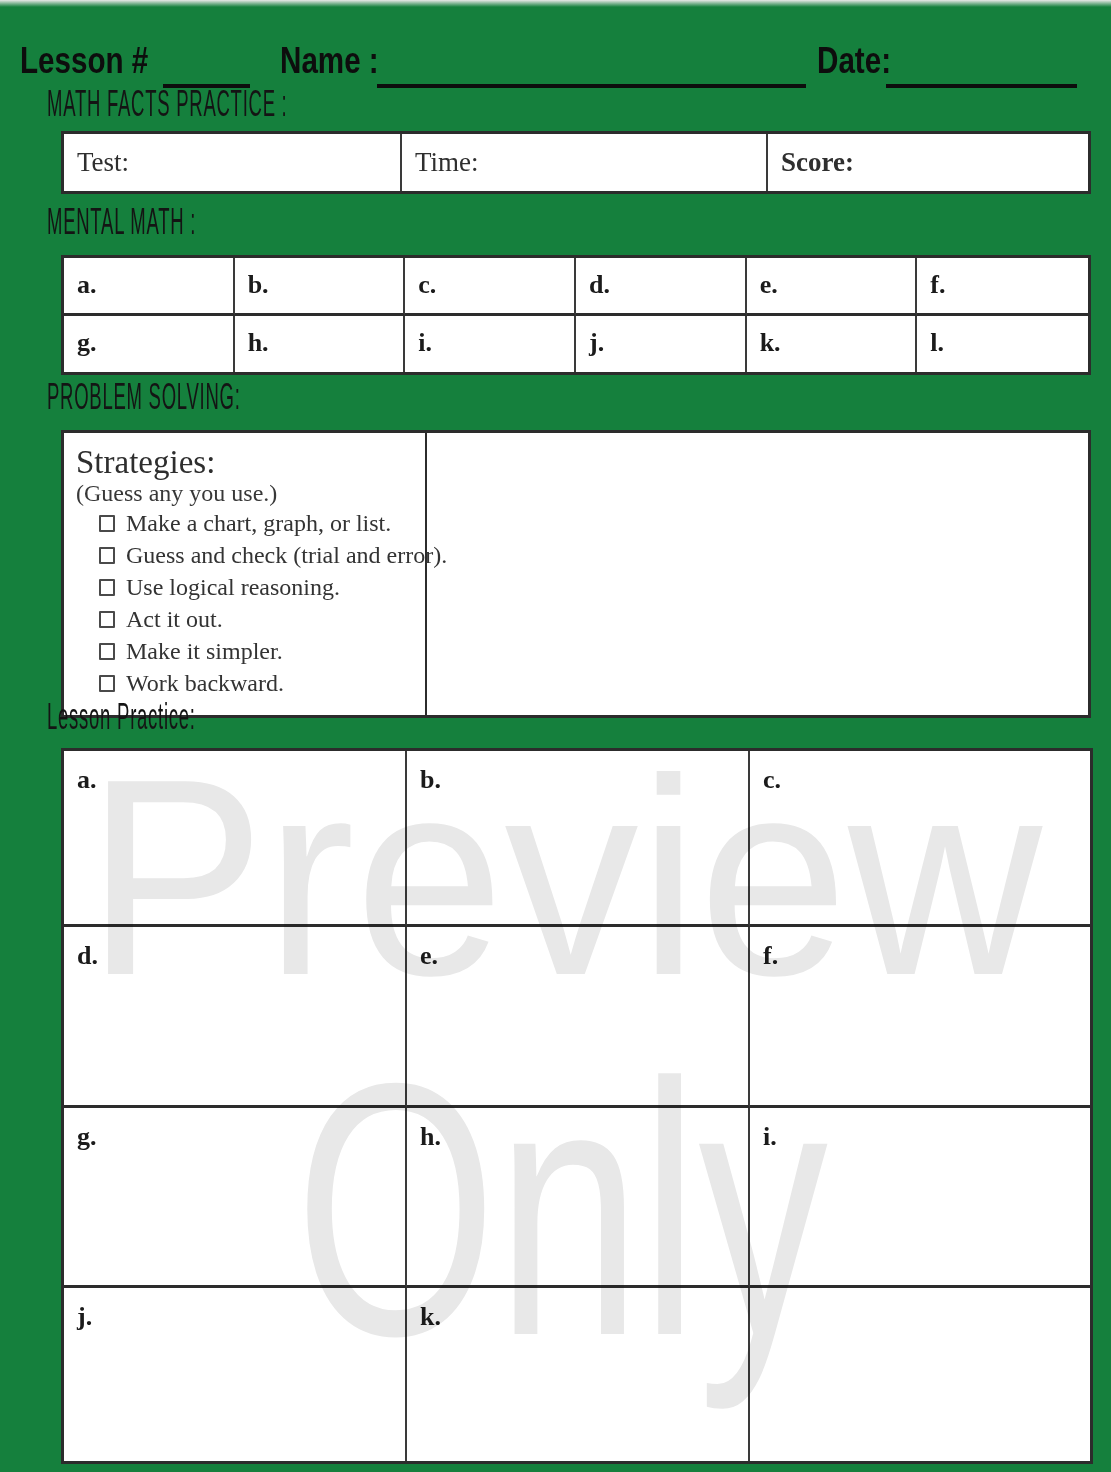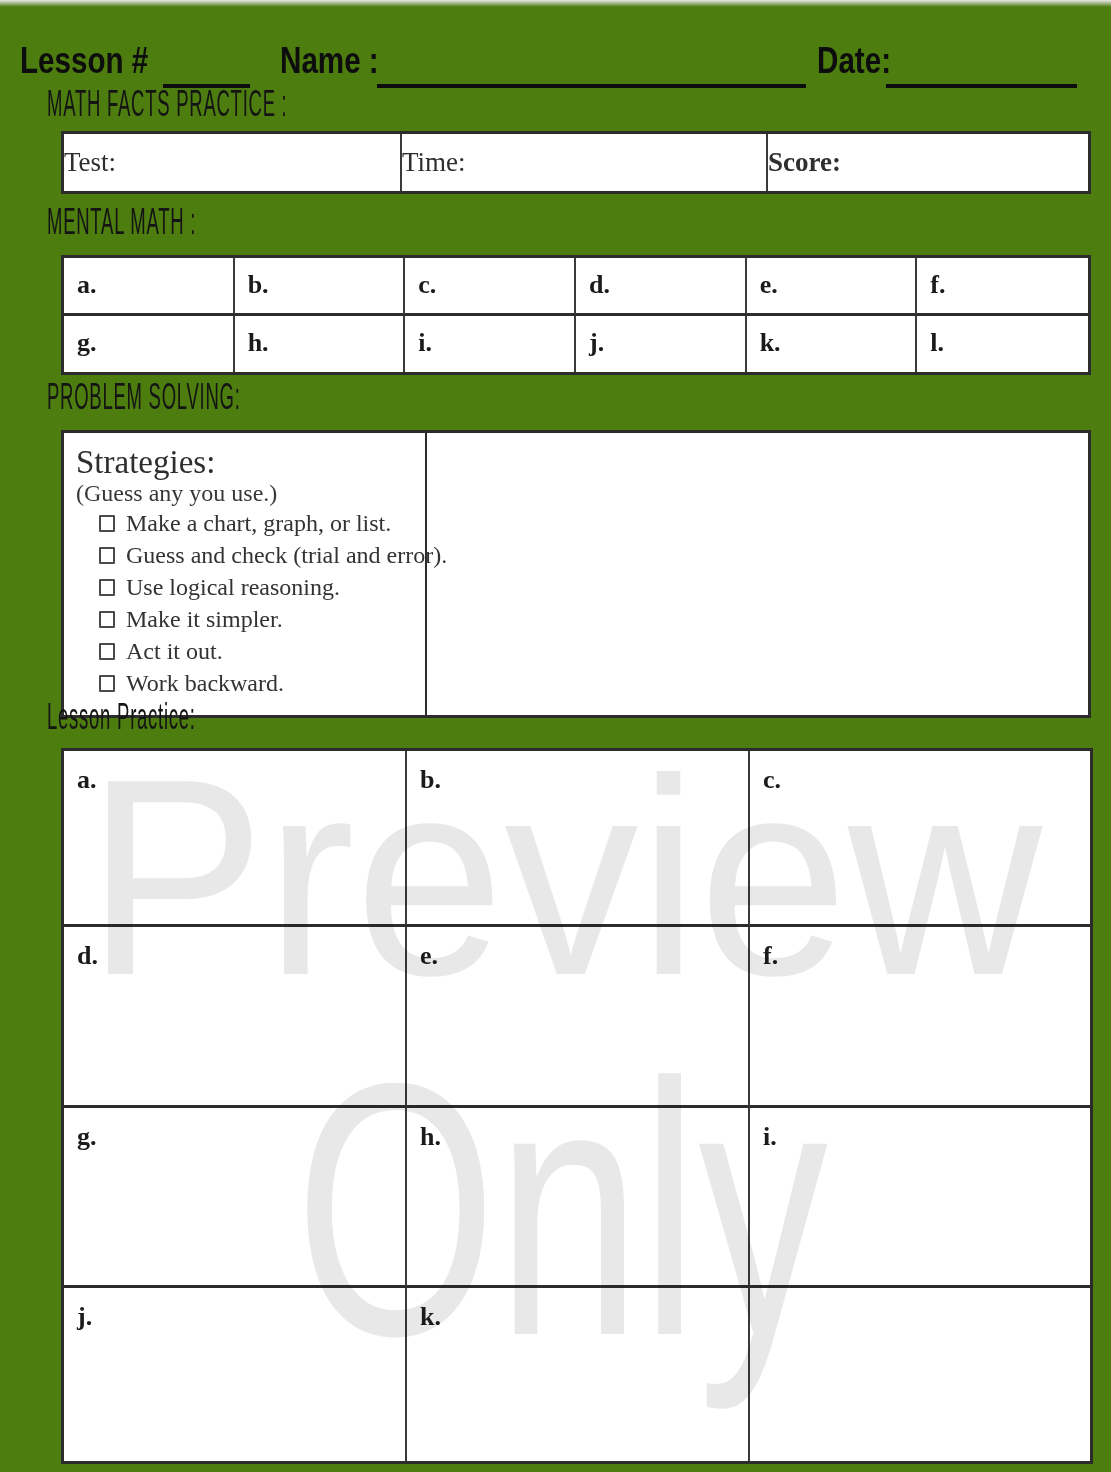--- a/index.html
+++ b/index.html
@@ -1,18 +1,18 @@
 <!DOCTYPE html>
 <html><head>
 <meta charset="utf-8">
 <style>
   html,body { margin:0; padding:0; background:#ffffff; }
   #page {
     position:relative; width:1111px; height:1472px;
-    background:#4d7c0f; overflow:hidden;
+    background:#15803d; overflow:hidden;
     font-family:"Liberation Serif", serif; color:#222;
   }
   
   .marker {
     position:absolute; font-family:"Liberation Sans", sans-serif;
     font-weight:700; font-size:37px; line-height:1; color:#0d0d0d;
     transform:scaleX(0.8); transform-origin:left top; white-space:nowrap;
   }
   .blank-line { position:absolute; height:4px; background:#0d0d0d; }
   
@@ -21,21 +21,21 @@
     font-weight:400; font-size:37px; line-height:1; color:#141414;
     transform:scaleX(0.5); transform-origin:left top;
     letter-spacing:1.5px; white-space:nowrap;
   }
   
   .mf-table {
     position:absolute; left:61px; top:131px; width:1030px; height:63px;
     box-sizing:border-box; border:3px solid #2c2c2c; display:flex; background:#fff;
   }
   .mf-cell { box-sizing:border-box; border-right:2px solid #3a3a3a;
-    display:flex; align-items:center; 
+    display:flex; align-items:center; padding-left:13px;
     font-size:27px; color:#2f2f2f; }
   .mf-cell:last-child { border-right:none;font-weight:bold; }
   
   .mm-table {
     position:absolute; left:61px; top:255px; width:1030px; height:120px;
     box-sizing:border-box; border:3px solid #2c2c2c; background:#fff;
     display:grid; grid-template-columns:repeat(6,1fr); grid-template-rows:58px 56px;
   }
   .mm-cell { box-sizing:border-box; border-right:2px solid #3a3a3a; padding:14px 0 0 13px; }
   .mm-cell:nth-child(6n) { border-right:none; }
@@ -135,25 +135,25 @@
         <div class="ps-option">
           <span class="checkbox"></span>
           <span class="ps-option-label">Guess and check (trial and error).</span>
         </div>
         <div class="ps-option">
           <span class="checkbox"></span>
           <span class="ps-option-label">Use logical reasoning.</span>
         </div>
         <div class="ps-option">
           <span class="checkbox"></span>
-          <span class="ps-option-label">Make it simpler.</span>
+          <span class="ps-option-label">Act it out.</span>
         </div>
         <div class="ps-option">
           <span class="checkbox"></span>
-          <span class="ps-option-label">Act it out.</span>
+          <span class="ps-option-label">Make it simpler.</span>
         </div>
         <div class="ps-option">
           <span class="checkbox"></span>
           <span class="ps-option-label">Work backward.</span>
         </div>
       </div>
     </div>
     <div class="ps-right"></div>
   </div>
 

